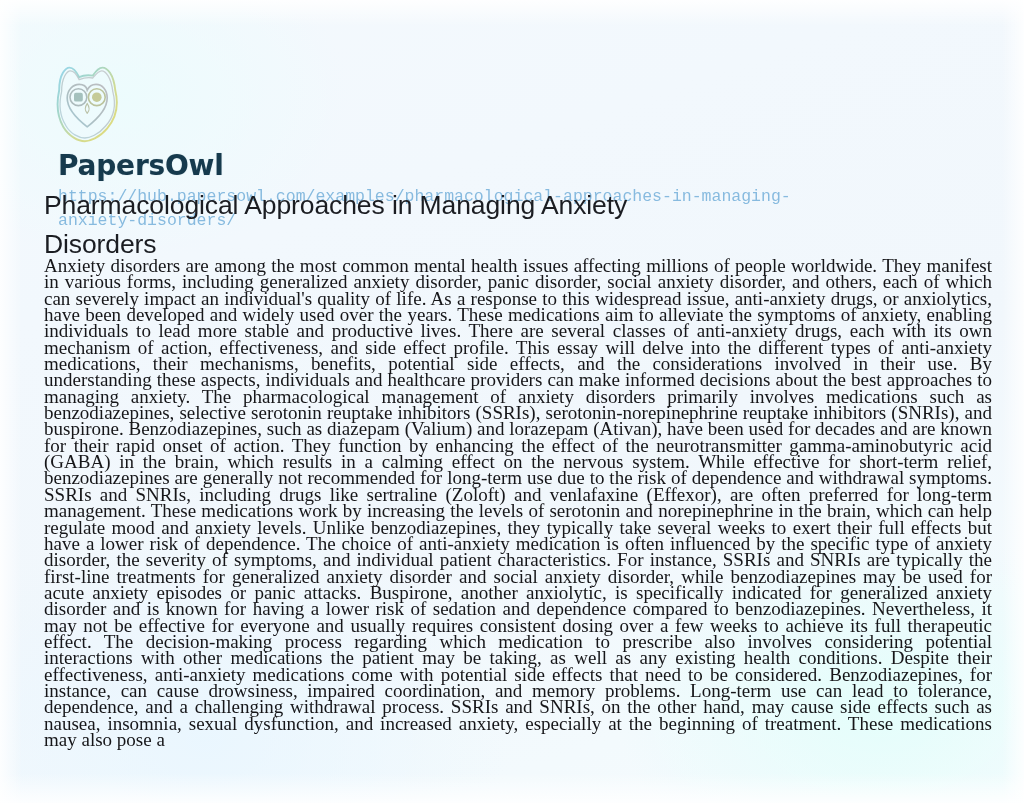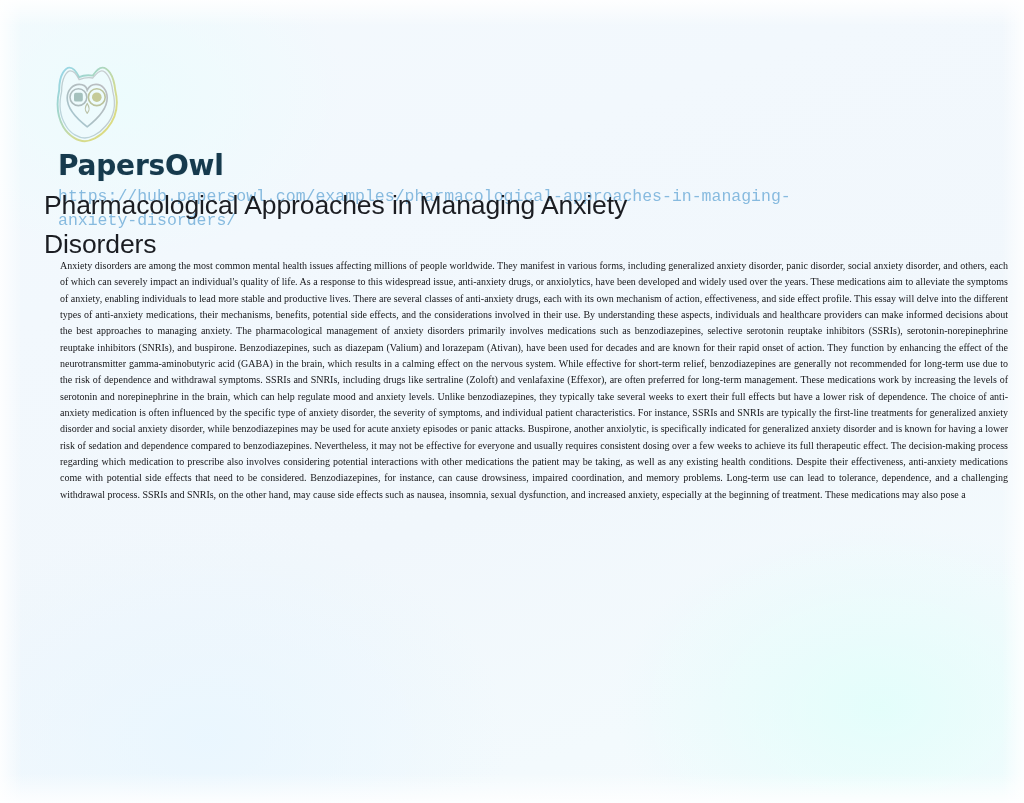--- a/index.html
+++ b/index.html
@@ -91,25 +91,25 @@
     font-size: 26.5px;
     font-weight: 400;
     line-height: 39px;
     color: #1b1d22;
     letter-spacing: -0.1px;
   }
 
   
   .doc-body {
     position: absolute;
-    left: 60px;
+    left: 44px;
     top: 258px;
     width: 948px;
     font-family: "Liberation Serif", "DejaVu Serif", serif;
-    font-size: 10px;
+    font-size: 19px;
     line-height: 16.35px;
     color: #161619;
     text-align: justify;
     text-justify: inter-word;
     -webkit-hyphens: none;
     hyphens: none;
   }
   .doc-body p {
     margin: 0;
     display: inline;

